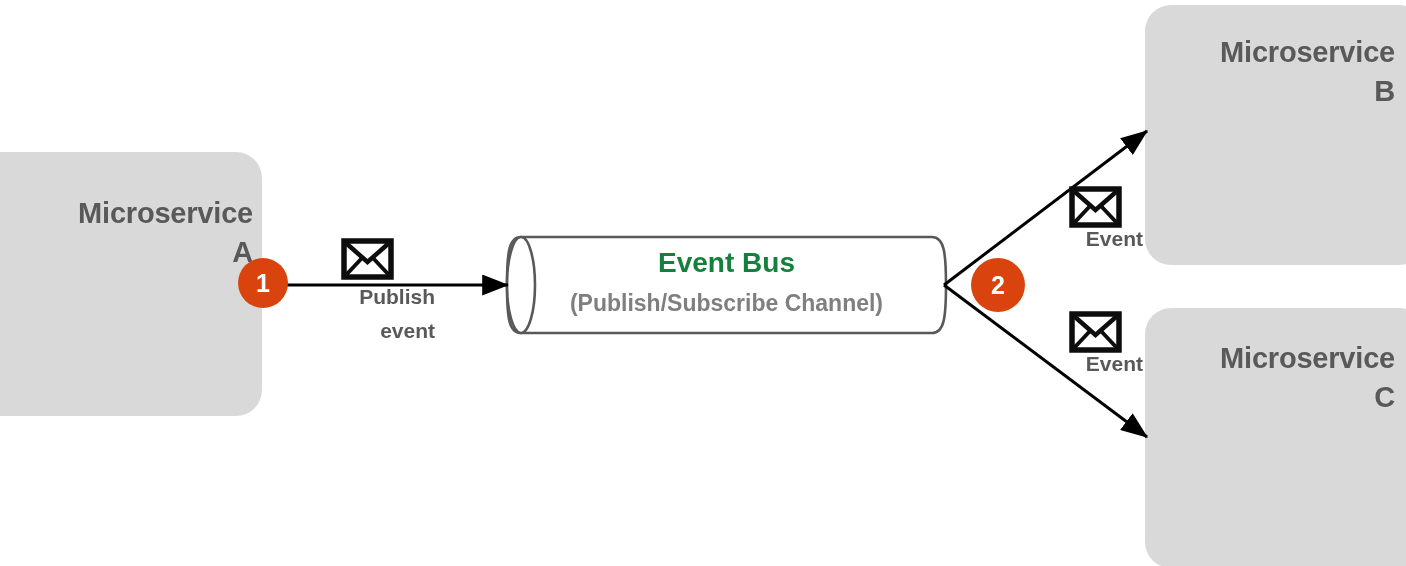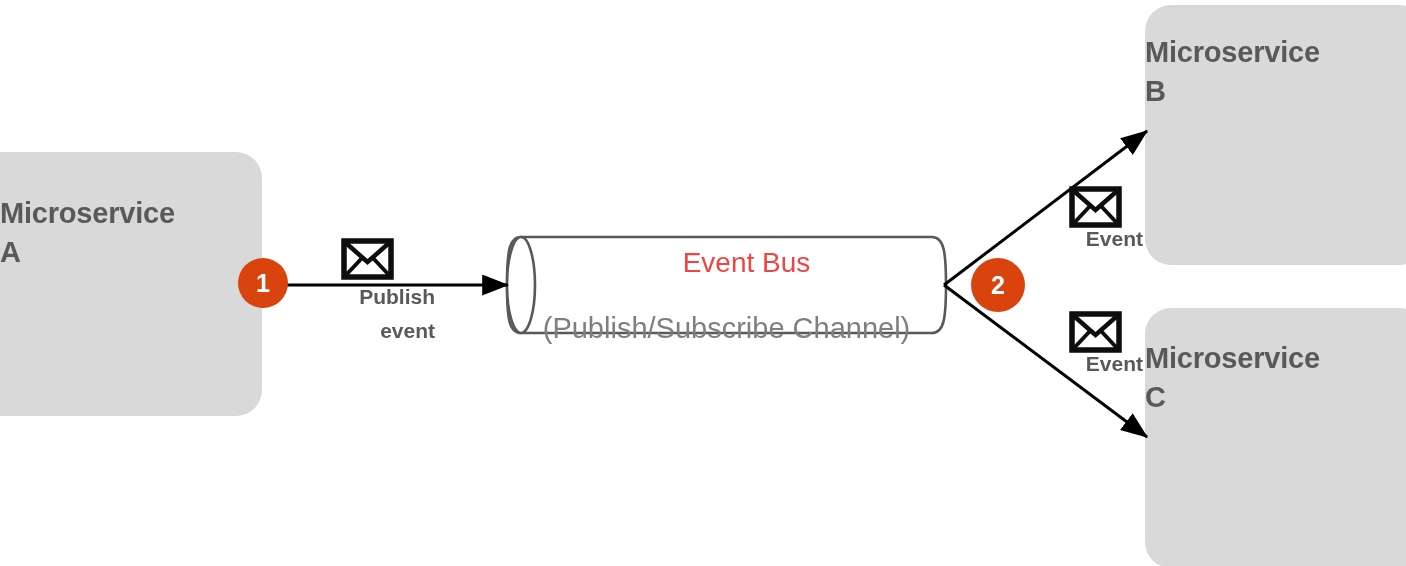--- a/index.html
+++ b/index.html
@@ -27,55 +27,53 @@
   .svc-box {
     position: absolute;
     background: #d9d9d9;
     border-radius: 26px;
     box-sizing: border-box;
   }
   .svc-label {
     position: absolute;
     left: 0;
     right: 0;
-    text-align: left;
+    text-align: right;
     color: #595959;
     font-weight: bold;
     font-size: 29px;
     line-height: 39px;
     letter-spacing: -0.2px;
   }
   .badge {
     position: absolute;
     border-radius: 50%;
     background: #d9430d;
     color: #ffffff;
     font-weight: bold;
     text-align: center;
     font-size: 25px;
   }
   .bus-title {
     position: absolute;
     text-align: center;
-    color: #ef4444;
-    font-weight: normal;
+    color: #15803d;
+    font-weight: bold;
     font-size: 28px;
     line-height: 34px;
     white-space: nowrap;
-    padding-left: 20px;
   }
   .bus-sub {
     position: absolute;
     text-align: center;
     color: #7f7f7f;
-    font-weight: normal;
-    font-size: 29px;
+    font-weight: bold;
+    font-size: 23px;
     line-height: 34px;
     white-space: nowrap;
-    margin-top: 25px;
   }
   .edge-label {
     position: absolute;
     text-align: right;
     color: #595959;
     font-weight: bold;
     font-size: 21px;
     line-height: 25px;
   }
 </style>

